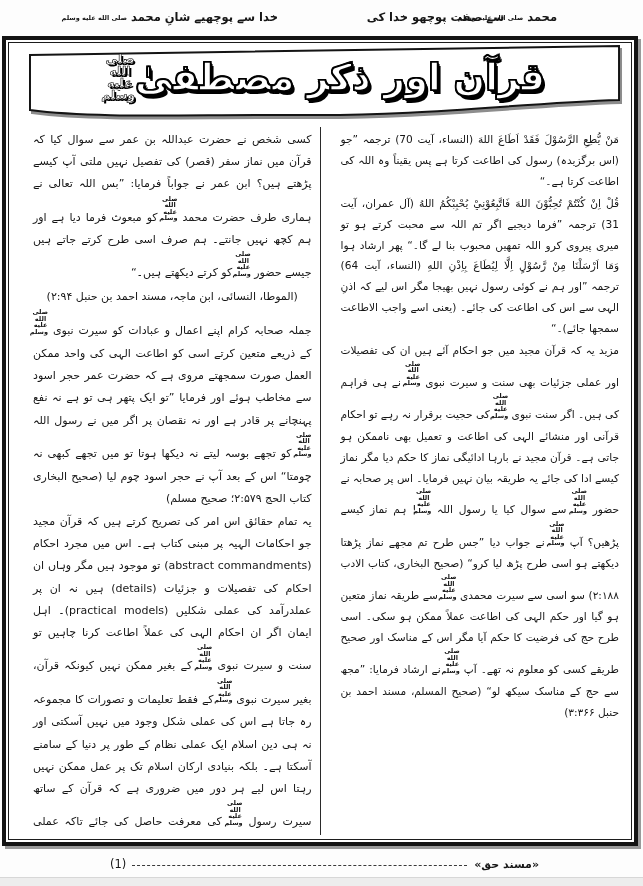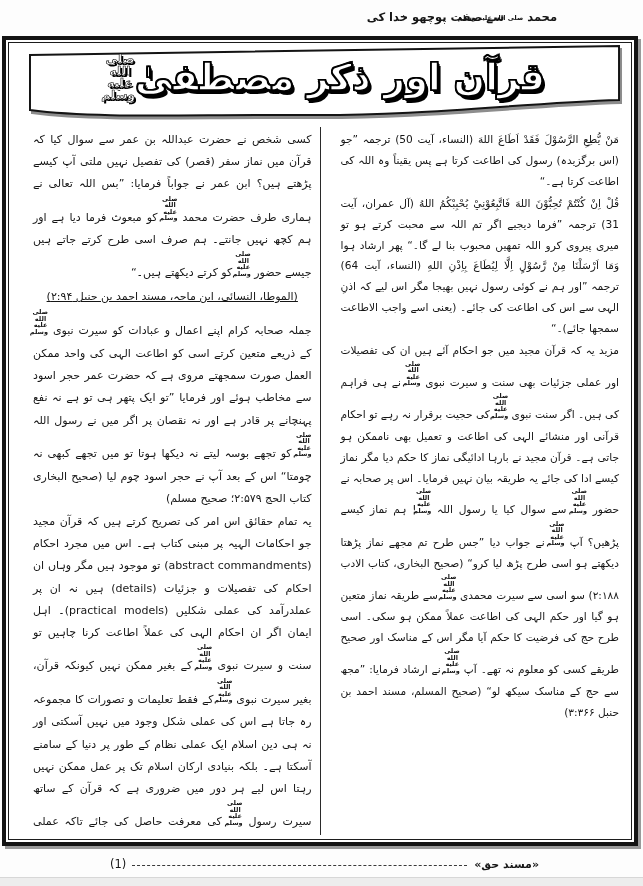--- a/index.html
+++ b/index.html
@@ -28,56 +28,57 @@
 
   
   .cols{position:absolute;top:84px;bottom:4px;left:4px;right:4px;display:flex;direction:rtl;
     overflow:hidden;}
   .col{box-sizing:border-box;padding:2px 8px 0 8px;text-align:justify;margin-left:12px;}
   .col-right{width:50%;font-size:10.6px;line-height:20.9px;}
   .col-left{width:50%;font-size:11px;line-height:22.2px;}
   .divider{width:0;border-left:1px solid #2a2a2a;}
   .block{margin:0 0 1px 0;}
   .heading{font-weight:bold;}
-  .cite{text-align:center;text-decoration:underline;}
+  .cite{text-align:center;}
   .saw{display:inline-block;font-size:6.5px;line-height:1;width:15px;text-align:center;
     vertical-align:0.15em;font-weight:bold;}
 
   
   .footer{position:absolute;top:855px;left:110px;right:104px;height:18px;display:flex;
     direction:rtl;align-items:center;font-size:11px;font-weight:bold;}
   .footer-marker{white-space:nowrap;padding-left:4px;}
   .footer-dashes{flex:1;border-top:1.6px dashed #3a3a3a;margin:2px 3px 0 6px;}
   .footer-page{direction:ltr;unicode-bidi:embed;font-weight:normal;font-size:11.5px;}
 
   .bottom-strip{position:absolute;left:0;right:0;top:877px;height:9px;background:#ededed;
     border-top:1px solid #d7d7d7;}
 </style>
 </head>
 <body>
 
 <div class="screen">
 
   <div class="top-header">
     <div class="hdr">محمد <span class="saw">صلى الله عليه وسلم</span> سے صفت پوچھو خدا کی</div>
+    <div class="hdr">خدا سے پوچھیے شانِ محمد <span class="saw">صلى الله عليه وسلم</span></div>
   </div>
 
   <div class="frame">
     <div class="frame-inner">
 
       <div class="banner">
         <svg viewBox="0 0 600 76" preserveAspectRatio="none">
           <path d="M1,11 L598,2 L598,56 C500,59 400,72 280,71 C170,70 70,75 1,66 Z" fill="#ffffff" stroke="#141414" stroke-width="2"></path>
         </svg>
         <div class="title">قرآن اور ذکر مصطفیٰ <span class="saw">صلى الله عليه وسلم</span></div>
       </div>
 
       <div class="cols">
         <div class="col col-right">
-            <div class="block body">مَنْ يُّطِعِ الرَّسُوْلَ فَقَدْ اَطَاعَ اللهَ (النساء، آیت 50) ترجمہ ”جو (اس برگزیدہ) رسول کی اطاعت کرتا ہے پس یقیناً وہ اللہ کی اطاعت کرتا ہے۔“</div>
+            <div class="block body">مَنْ يُّطِعِ الرَّسُوْلَ فَقَدْ اَطَاعَ اللهَ (النساء، آیت 70) ترجمہ ”جو (اس برگزیدہ) رسول کی اطاعت کرتا ہے پس یقیناً وہ اللہ کی اطاعت کرتا ہے۔“</div>
             <div class="block body">قُلْ اِنْ كُنْتُمْ تُحِبُّوْنَ اللهَ فَاتَّبِعُوْنِيْ يُحْبِبْكُمُ اللهُ (آل عمران، آیت 31) ترجمہ ”فرما دیجیے اگر تم اللہ سے محبت کرتے ہو تو میری پیروی کرو اللہ تمھیں محبوب بنا لے گا۔“ پھر ارشاد ہوا وَمَا اَرْسَلْنَا مِنْ رَّسُوْلٍ اِلَّا لِيُطَاعَ بِاِذْنِ اللهِ (النساء، آیت 64) ترجمہ ”اور ہم نے کوئی رسول نہیں بھیجا مگر اس لیے کہ اذنِ الہی سے اس کی اطاعت کی جائے۔ (یعنی اسے واجب الاطاعت سمجھا جائے)۔“</div>
             <div class="block body">مزید یہ کہ قرآن مجید میں جو احکام آئے ہیں ان کی تفصیلات اور عملی جزئیات بھی سنت و سیرت نبوی <span class="saw">صلى الله عليه وسلم</span> نے ہی فراہم کی ہیں۔ اگر سنت نبوی <span class="saw">صلى الله عليه وسلم</span> کی حجیت برقرار نہ رہے تو احکام قرآنی اور منشائے الہی کی اطاعت و تعمیل بھی ناممکن ہو جاتی ہے۔ قرآن مجید نے بارہا ادائیگی نماز کا حکم دیا مگر نماز کیسے ادا کی جائے یہ طریقہ بیان نہیں فرمایا۔ اس پر صحابہ نے حضور <span class="saw">صلى الله عليه وسلم</span> سے سوال کیا یا رسول اللہ <span class="saw">صلى الله عليه وسلم</span>! ہم نماز کیسے پڑھیں؟ آپ <span class="saw">صلى الله عليه وسلم</span> نے جواب دیا ”جس طرح تم مجھے نماز پڑھتا دیکھتے ہو اسی طرح پڑھ لیا کرو“ (صحیح البخاری، کتاب الادب ۲:۱۸۸) سو اسی سے سیرت محمدی <span class="saw">صلى الله عليه وسلم</span> سے طریقہ نماز متعین ہو گیا اور حکم الہی کی اطاعت عملاً ممکن ہو سکی۔ اسی طرح حج کی فرضیت کا حکم آیا مگر اس کے مناسک اور صحیح طریقے کسی کو معلوم نہ تھے۔ آپ <span class="saw">صلى الله عليه وسلم</span> نے ارشاد فرمایا: ”مجھ سے حج کے مناسک سیکھ لو“ (صحیح المسلم، مسند احمد بن حنبل ۳:۳۶۶)</div>
           </div>
         <div class="divider"></div>
         <div class="col col-left">
             <div class="block body">کسی شخص نے حضرت عبداللہ بن عمر سے سوال کیا کہ قرآن میں نماز سفر (قصر) کی تفصیل نہیں ملتی آپ کیسے پڑھتے ہیں؟ ابن عمر نے جواباً فرمایا: ”بس اللہ تعالی نے ہماری طرف حضرت محمد <span class="saw">صلى الله عليه وسلم</span> کو مبعوث فرما دیا ہے اور ہم کچھ نہیں جانتے۔ ہم صرف اسی طرح کرتے جاتے ہیں جیسے حضور <span class="saw">صلى الله عليه وسلم</span> کو کرتے دیکھتے ہیں۔“</div>
             <div class="block cite">(الموطا، النسائی، ابن ماجہ، مسند احمد بن حنبل ۲:۹۴)</div>
             <div class="block body">جملہ صحابہ کرام اپنے اعمال و عبادات کو سیرت نبوی <span class="saw">صلى الله عليه وسلم</span> کے ذریعے متعین کرتے اسی کو اطاعت الہی کی واحد ممکن العمل صورت سمجھتے مروی ہے کہ حضرت عمر حجر اسود سے مخاطب ہوئے اور فرمایا ”تو ایک پتھر ہی تو ہے نہ نفع پہنچانے پر قادر ہے اور نہ نقصان پر اگر میں نے رسول اللہ <span class="saw">صلى الله عليه وسلم</span> کو تجھے بوسہ لیتے نہ دیکھا ہوتا تو میں تجھے کبھی نہ چومتا“ اس کے بعد آپ نے حجر اسود چوم لیا (صحیح البخاری کتاب الحج ۲:۵۷۹؛ صحیح مسلم)</div>
             <div class="block body">یہ تمام حقائق اس امر کی تصریح کرتے ہیں کہ قرآن مجید جو احکامات الہیہ پر مبنی کتاب ہے۔ اس میں مجرد احکام (abstract commandments) تو موجود ہیں مگر وہاں ان احکام کی تفصیلات و جزئیات (details) ہیں نہ ان پر عملدرآمد کی عملی شکلیں (practical models)۔ اہل ایمان اگر ان احکام الہی کی عملاً اطاعت کرنا چاہیں تو سنت و سیرت نبوی <span class="saw">صلى الله عليه وسلم</span> کے بغیر ممکن نہیں کیونکہ قرآن، بغیر سیرت نبوی <span class="saw">صلى الله عليه وسلم</span> کے فقط تعلیمات و تصورات کا مجموعہ رہ جاتا ہے اس کی عملی شکل وجود میں نہیں آسکتی اور نہ ہی دین اسلام ایک عملی نظام کے طور پر دنیا کے سامنے آسکتا ہے۔ بلکہ بنیادی ارکان اسلام تک پر عمل ممکن نہیں رہتا اس لیے ہر دور میں ضروری ہے کہ قرآن کے ساتھ سیرت رسول <span class="saw">صلى الله عليه وسلم</span> کی معرفت حاصل کی جائے تاکہ عملی زندگی میں احکام و تعلیمات الہیہ کی اطاعت ممکن ہو سکے اور اسلام کا صرف تعلیمی نہیں بلکہ عملی نمونہ بھی دنیا کے سامنے آسکے۔</div>
           </div>

